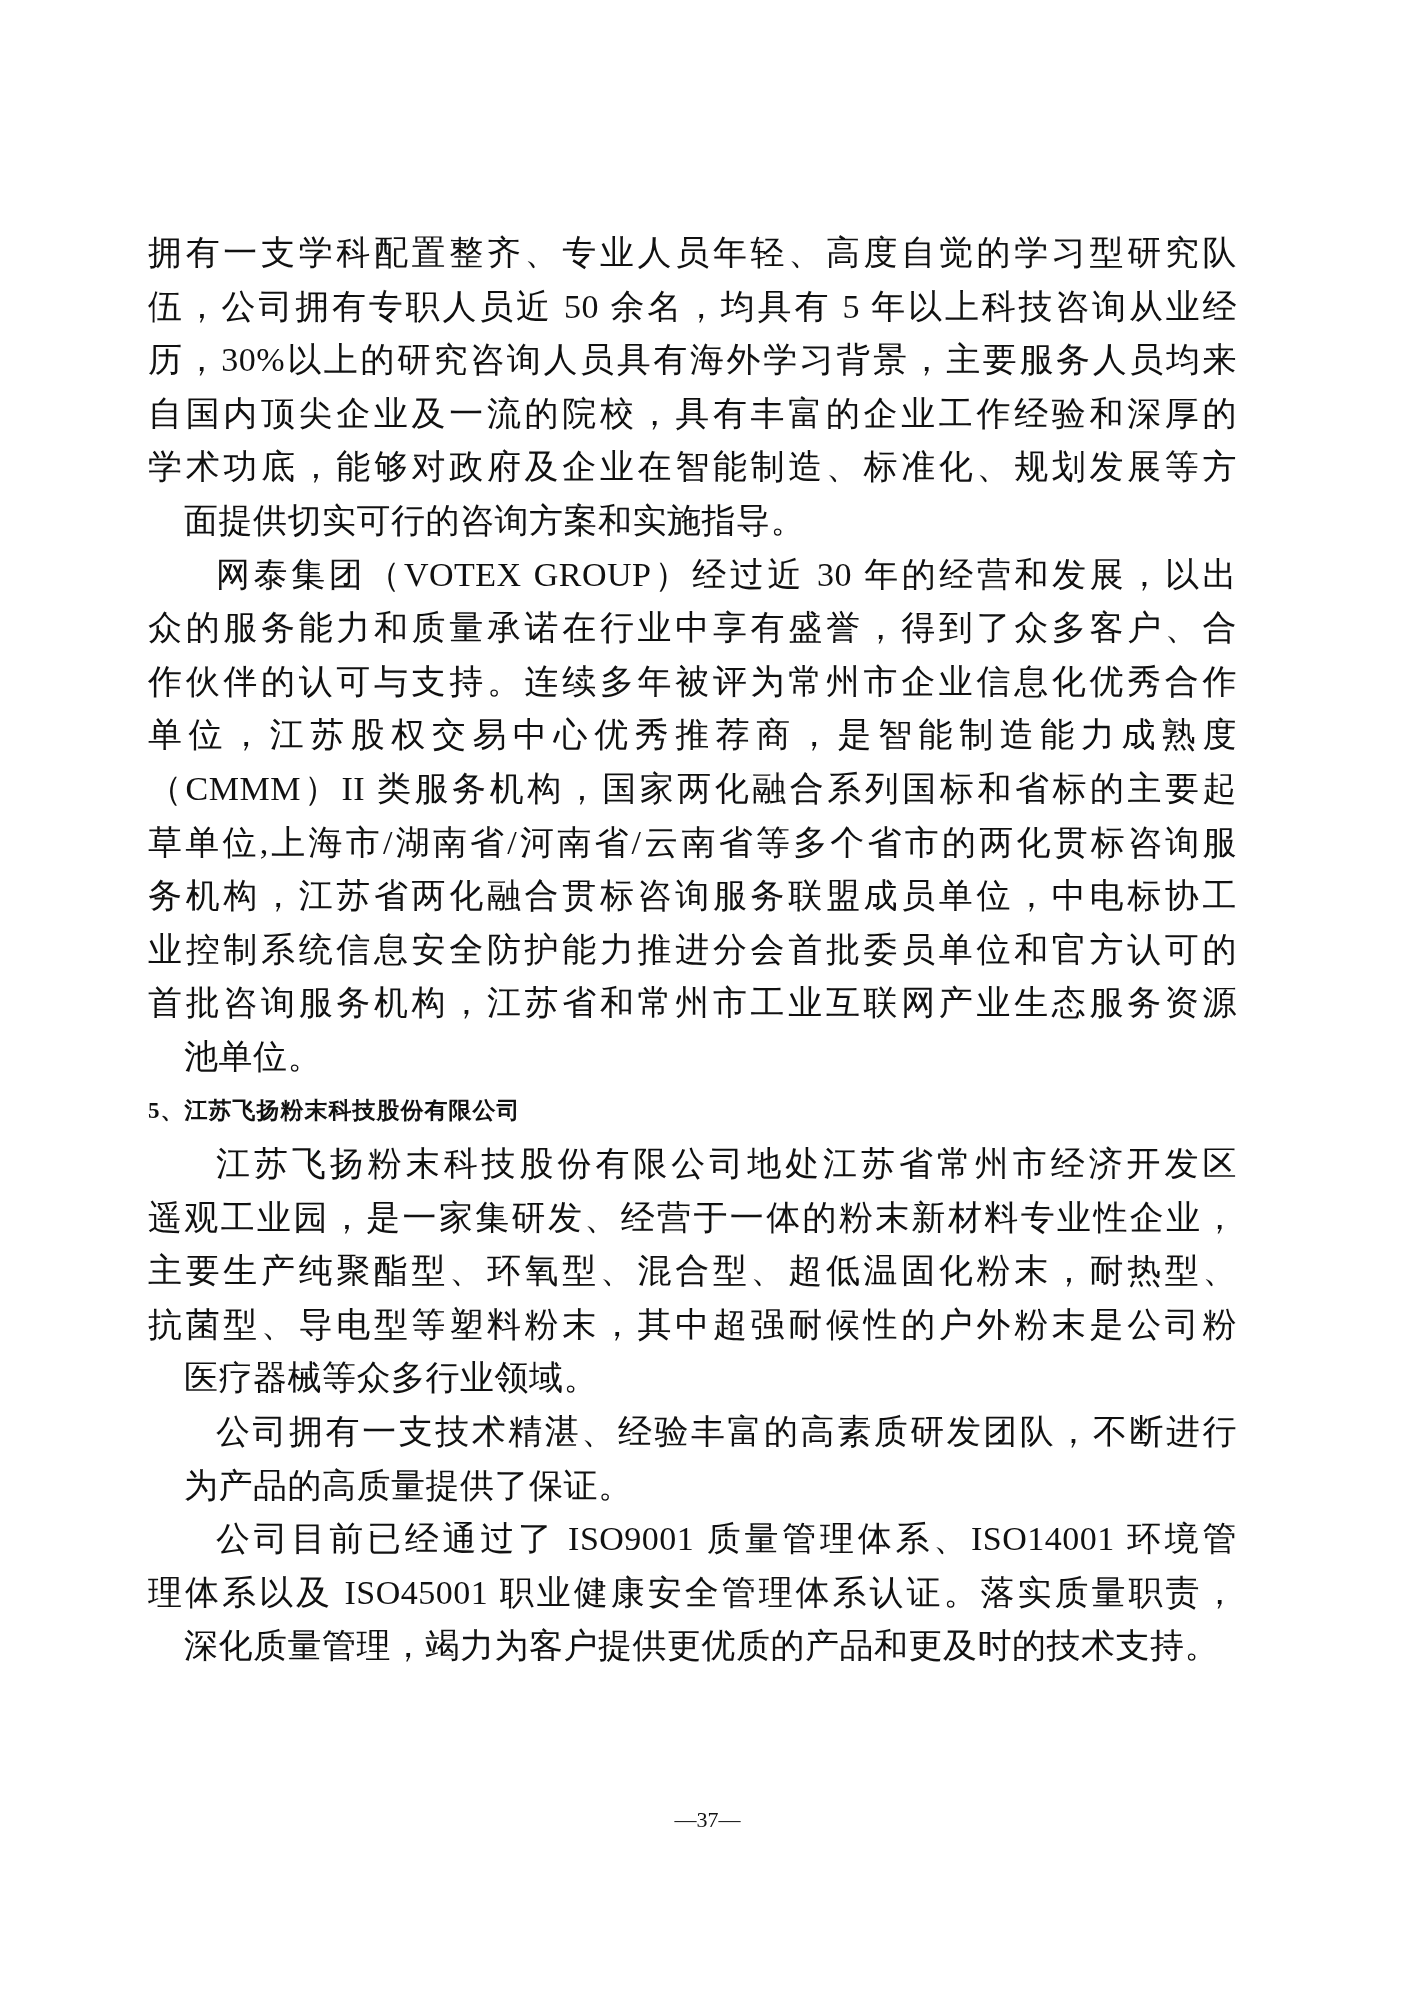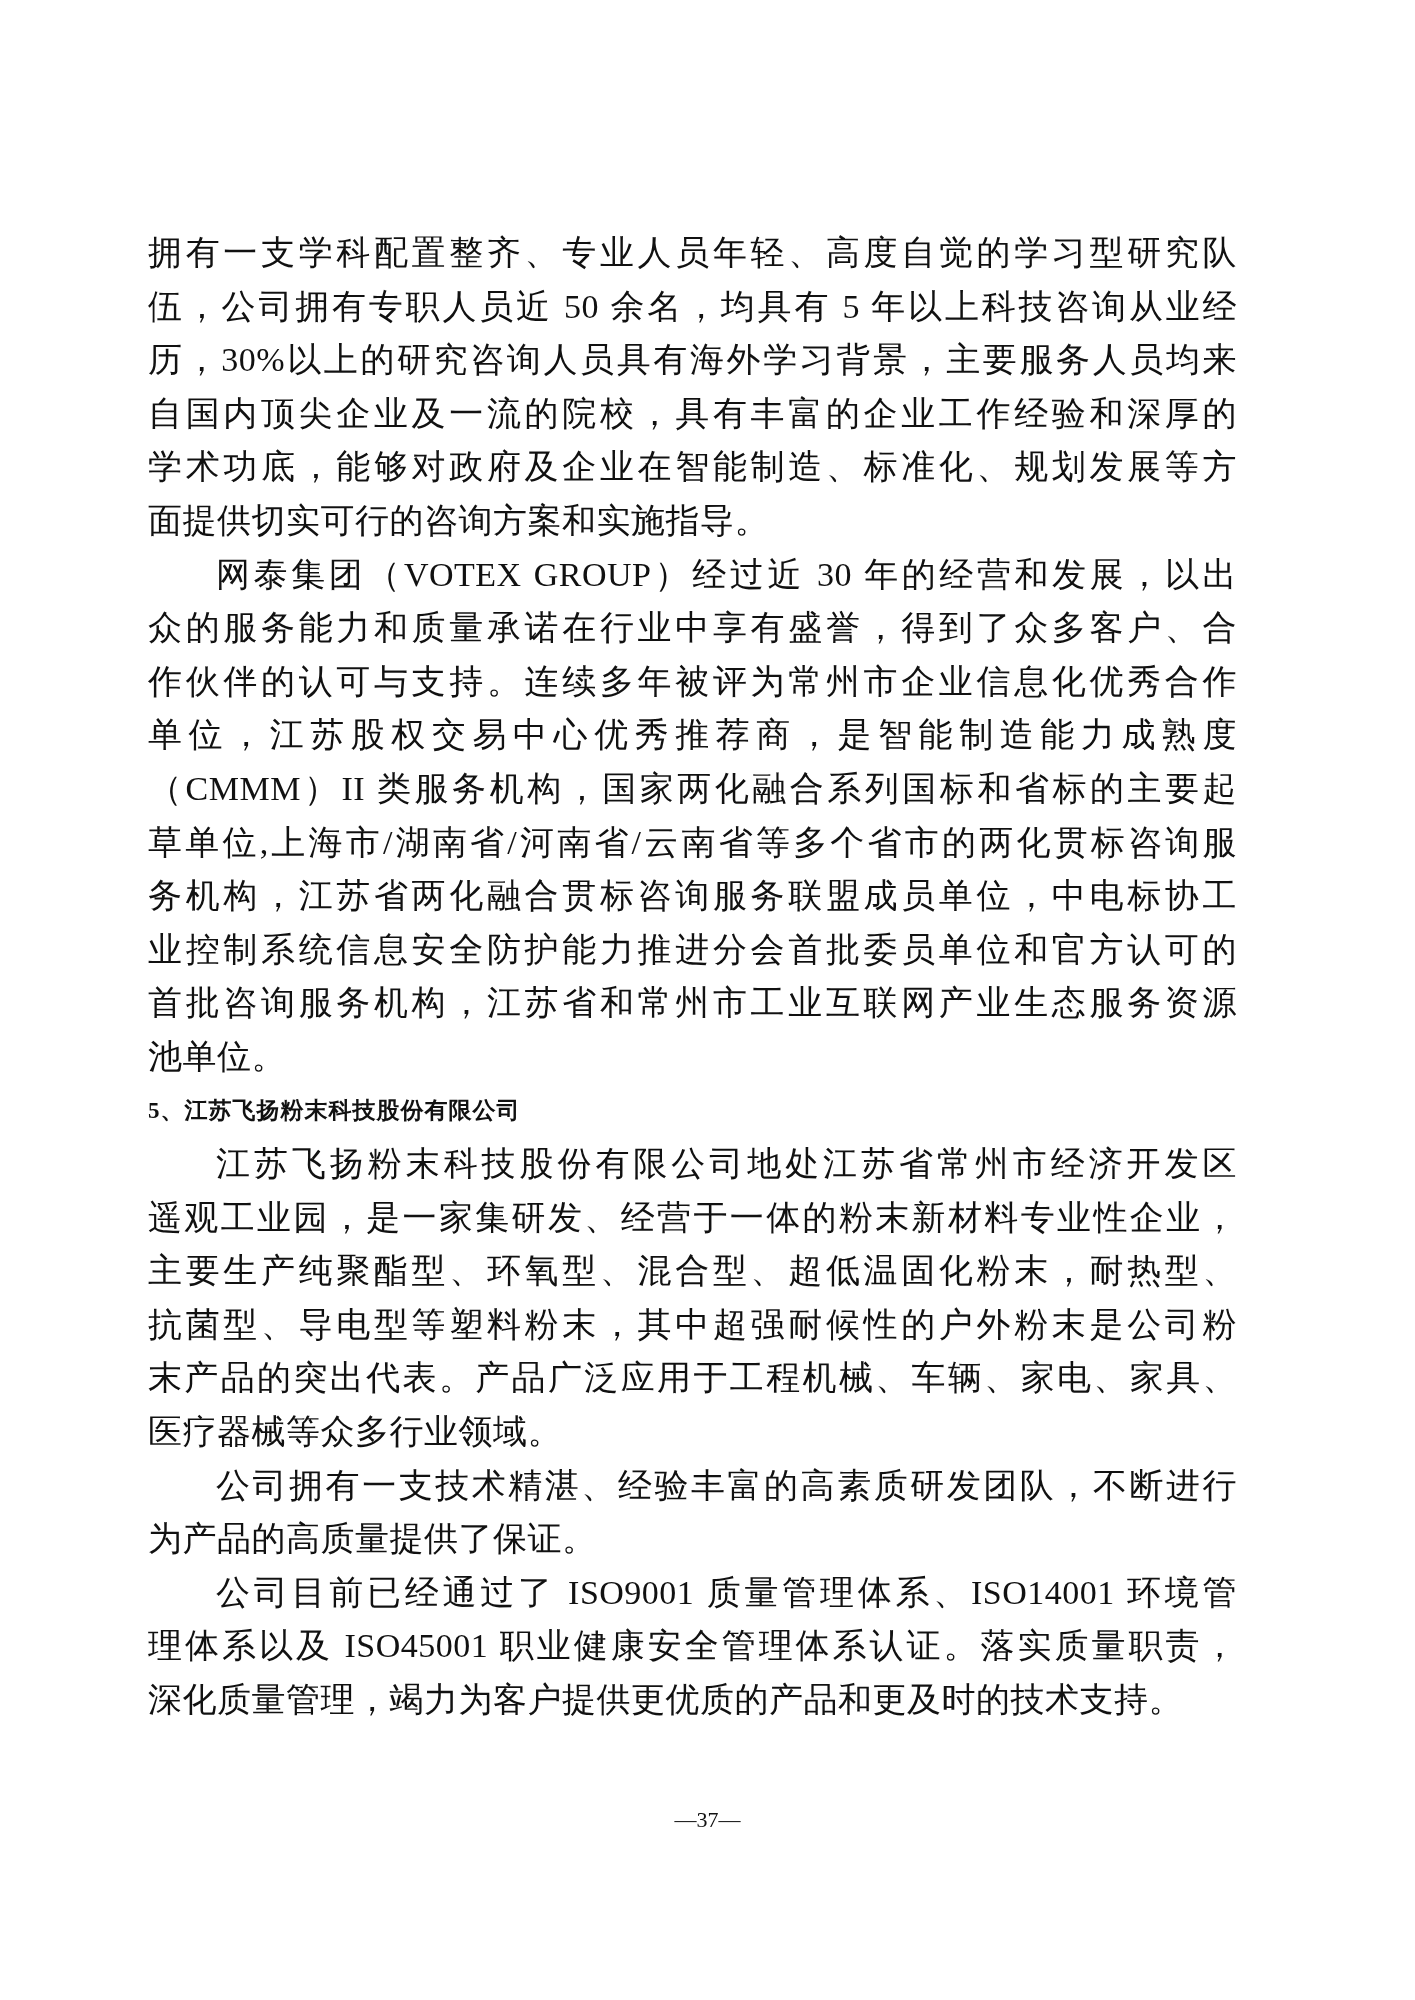--- a/index.html
+++ b/index.html
@@ -27,20 +27,21 @@
     font-size: 34px;
     line-height: 53.6px;
     height: 53.6px;
     text-align: justify;
     text-align-last: justify;
     letter-spacing: 0.5px;
     overflow: hidden;
   }
   .line.last {
     text-align-last: left;
+    margin-left: 36px;
   }
   .line.indent {
     text-indent: 68px;
   }
   .heading {
     font-size: 23px;
     font-weight: bold;
     line-height: 53.6px;
     height: 53.6px;
     text-align: left;
@@ -87,21 +88,20 @@
       <div class="line last">池单位。</div>
     </div>
 
     <div class="heading">5、江苏飞扬粉末科技股份有限公司</div>
 
     <div>
       <div class="line indent">江苏飞扬粉末科技股份有限公司地处江苏省常州市经济开发区</div>
       <div class="line">遥观工业园，是一家集研发、经营于一体的粉末新材料专业性企业，</div>
       <div class="line">主要生产纯聚酯型、环氧型、混合型、超低温固化粉末，耐热型、</div>
       <div class="line">抗菌型、导电型等塑料粉末，其中超强耐候性的户外粉末是公司粉</div>
-      <div class="line">末产品的突出代表。产品广泛应用于工程机械、车辆、家电、家具、</div>
       <div class="line last">医疗器械等众多行业领域。</div>
     </div>
 
     <div>
       <div class="line indent">公司拥有一支技术精湛、经验丰富的高素质研发团队，不断进行</div>
       <div class="line last">为产品的高质量提供了保证。</div>
     </div>
 
     <div>
       <div class="line indent">公司目前已经通过了 ISO9001 质量管理体系、ISO14001 环境管</div>

